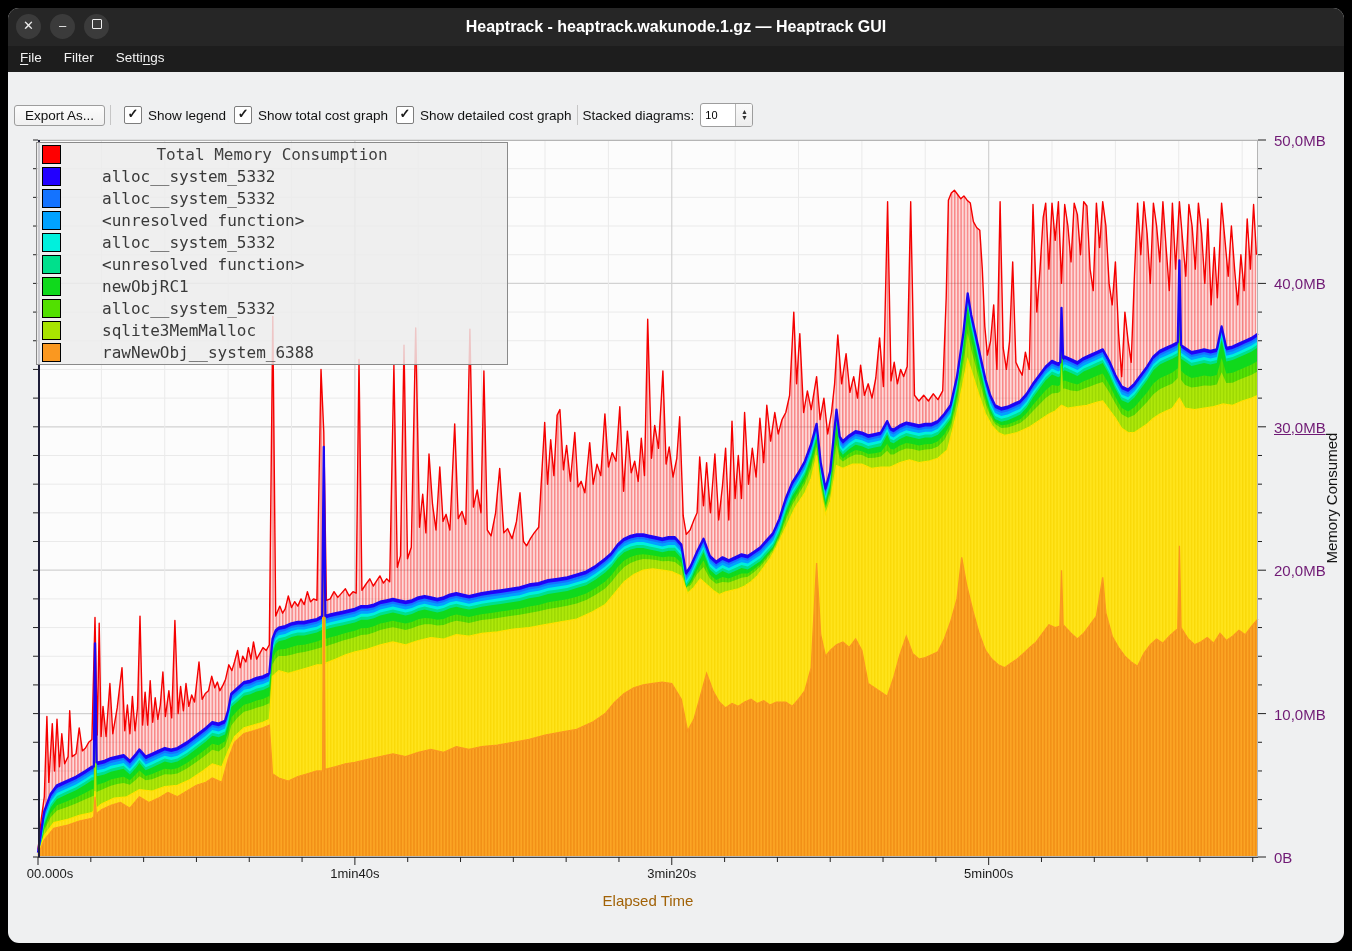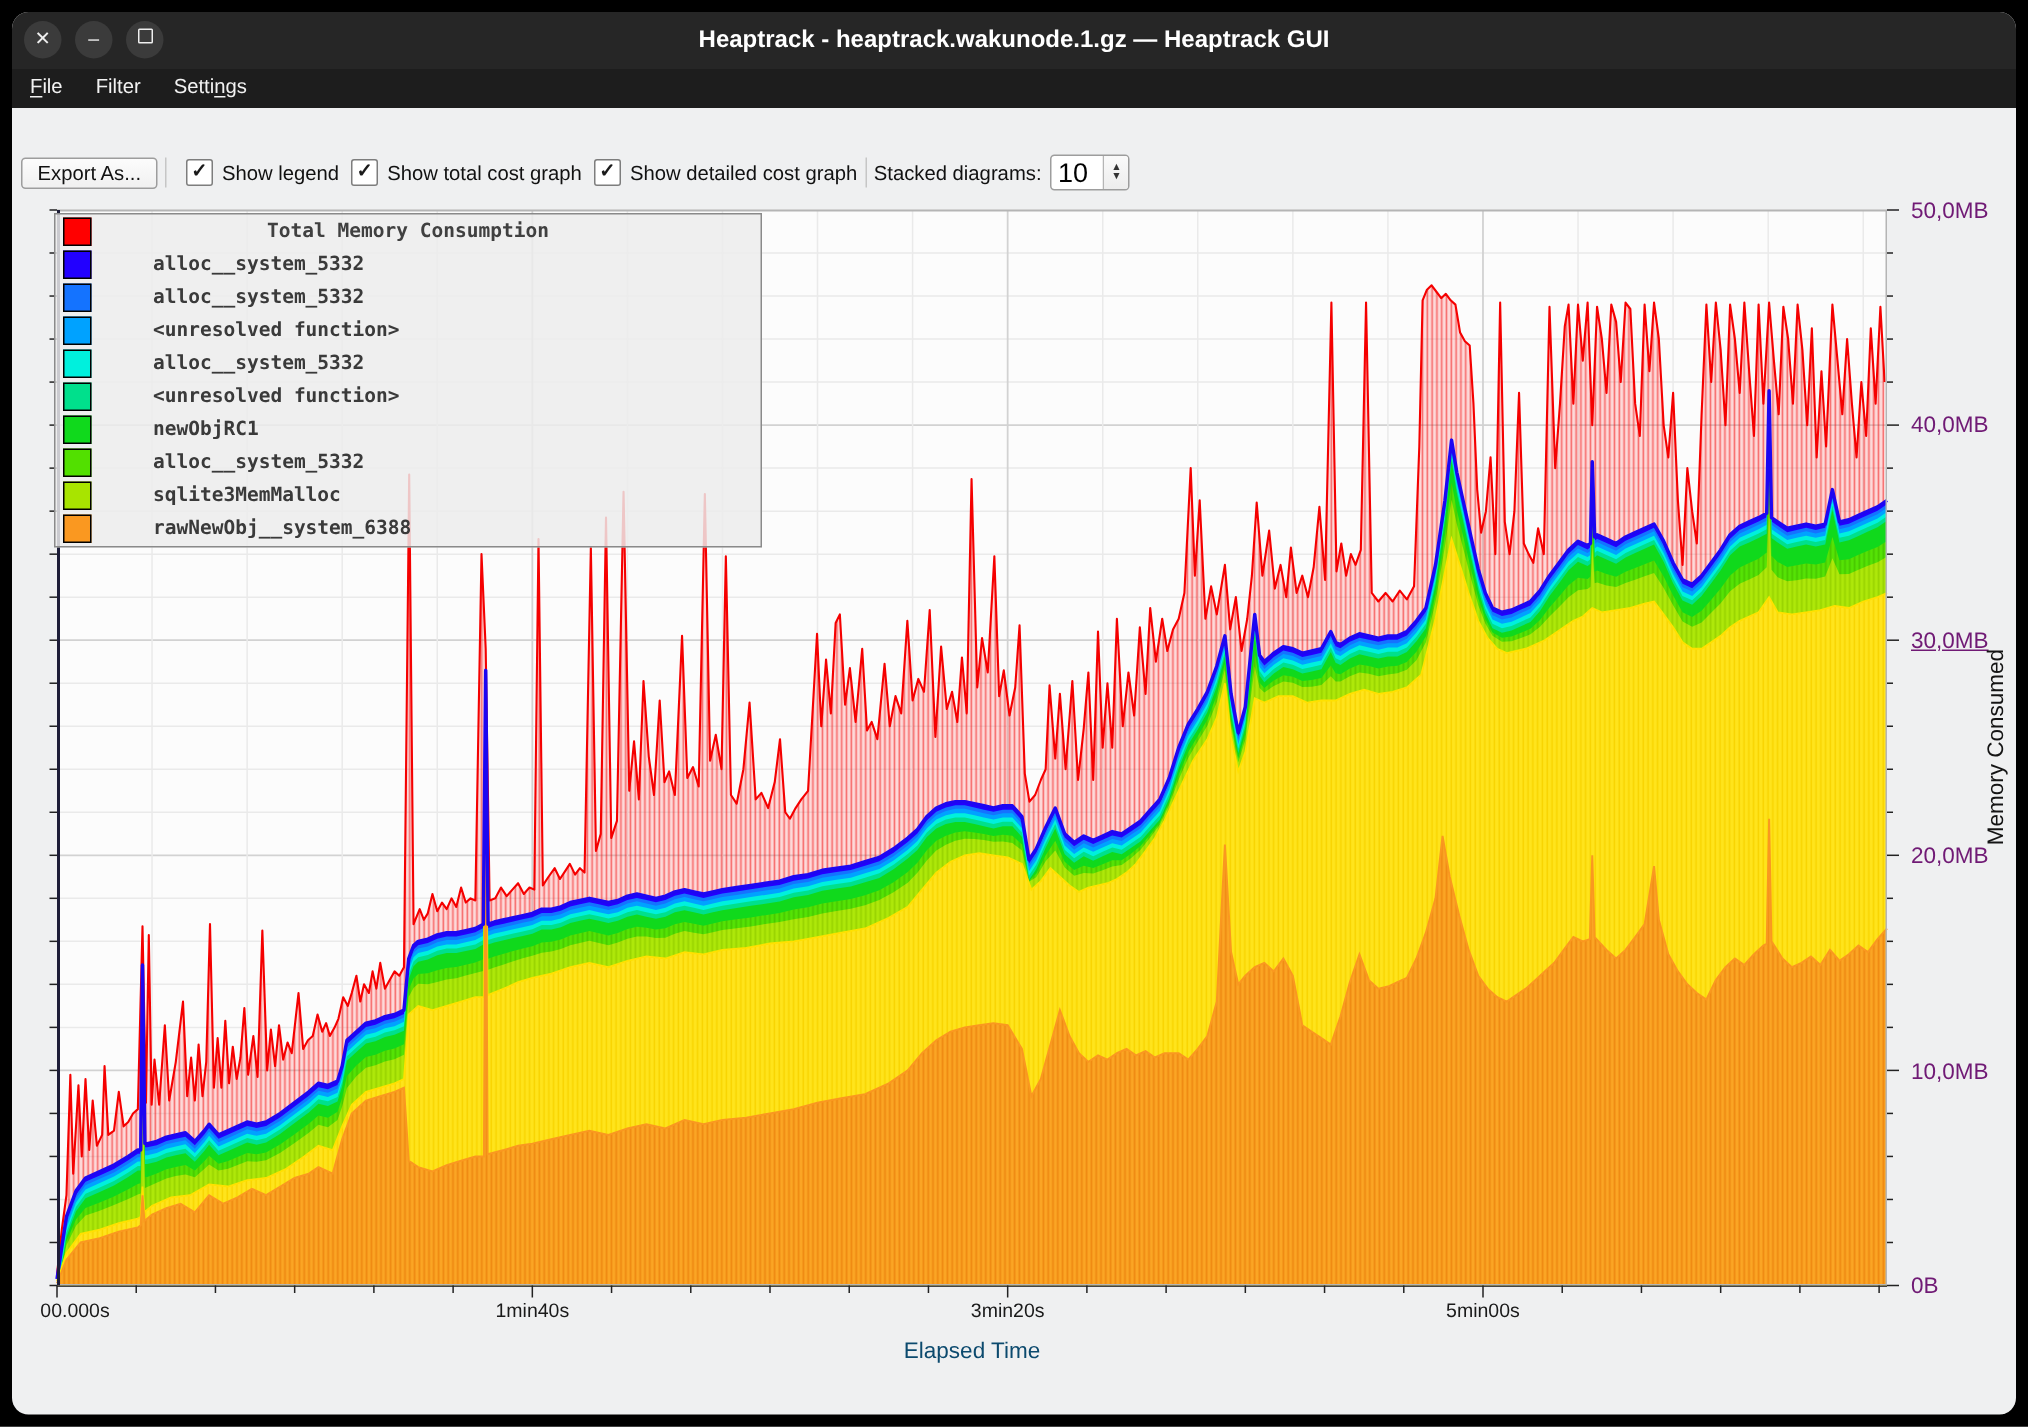--- a/index.html
+++ b/index.html
@@ -28,36 +28,36 @@
   .tab.active{background:#fdfdfd;height:26px;line-height:26px;position:relative;z-index:2;}
   
   .toolbar{position:absolute;left:0;top:92px;width:100%;height:30px;display:flex;align-items:center;}
   .btn{margin-left:6px;padding:2px 10px;font-size:13.5px;color:#111;
     background:linear-gradient(#fcfcfc,#f0f0f0);border:1px solid #9d9d9d;border-radius:3px;}
   .tsep{width:1px;height:20px;background:#c6c6c6;margin:0 5px;}
   .chk{display:flex;align-items:center;margin-left:8px;font-size:13.5px;color:#111;}
   .chkbox{width:16px;height:16px;background:#fff;border:1px solid #7d7d7d;border-radius:2px;
     margin-right:6px;text-align:center;line-height:14px;font-size:13px;color:#1a1a1a;font-weight:bold;}
   .spinwrap{display:flex;margin-left:6px;border:1px solid #9d9d9d;border-radius:3px;background:#fff;height:22px;}
-  .spinval{width:26px;text-align:left;padding:0 4px;font-size:18px;line-height:22px;color:#000;}
+  .spinval{width:26px;text-align:left;padding:0 4px;font-size:11px;line-height:22px;color:#000;}
   .spinbtns{width:16px;border-left:1px solid #b5b5b5;background:linear-gradient(#fafafa,#ededed);
     display:flex;flex-direction:column;align-items:center;justify-content:center;border-radius:0 2px 2px 0;}
   .spinbtns span{font-size:7px;line-height:6px;color:#333;}
   
   .plotwrap{position:absolute;left:30px;top:132px;width:1220px;height:717px;}
   .plot-svg{position:absolute;left:0;top:0;overflow:visible;}
   .legend{position:absolute;left:-2px;top:2px;width:470px;background:rgba(236,236,236,0.84);
     border:1px solid #8a8a8a;z-index:5;font-family:"DejaVu Sans Mono","Liberation Mono",monospace;}
   .lgrow{display:flex;align-items:center;height:22.1px;position:relative;}
   .lgswatch{width:17px;height:17px;border:1px solid #000;margin-left:5px;flex:none;}
-  .lglabel{font-size:13px;color:#3a3a3a;margin-left:41px;white-space:pre;font-weight:bold;}
+  .lglabel{font-size:16px;color:#3a3a3a;margin-left:41px;white-space:pre;}
   .lglabel.centered{position:absolute;left:0;width:100%;text-align:center;margin-left:0;color:#404040;}
   .ylab{position:absolute;font-size:15px;color:#701a75;white-space:nowrap;text-align:center;}
   .xlab{position:absolute;font-size:13px;color:#1a1a1a;white-space:nowrap;transform:translateX(-50%);}
-  .axis-title-x{position:absolute;font-size:15px;color:#0c4a6e;transform:translateX(-50%);}
+  .axis-title-x{position:absolute;font-size:15px;color:#a16207;transform:translateX(-50%);}
   .axis-title-y{position:absolute;font-size:15px;color:#141414;transform:rotate(-90deg);
     transform-origin:center center;white-space:nowrap;}
 </style>
 </head>
 <body>
 
 <div class="window">
   <div class="titlebar">
     <div class="winbtn b1"><span>✕</span></div>
     <div class="winbtn b2"><span>–</span></div>

